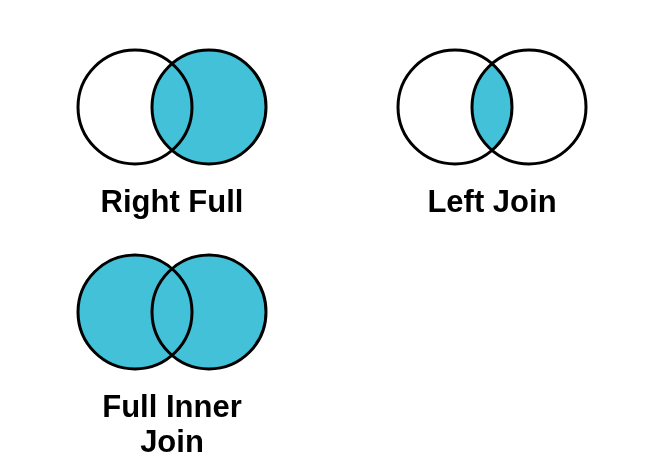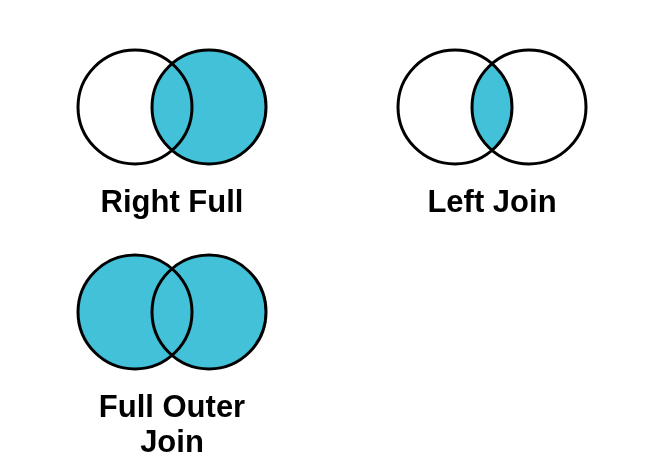--- a/index.html
+++ b/index.html
@@ -82,17 +82,17 @@
             <clipPath id="clip-full-outer-join">
               <circle cx="83" cy="63" r="57" fill="none"></circle>
             </clipPath>
           </defs>
           <circle cx="83" cy="63" r="57" fill="#43C1D8"></circle>
           <circle cx="157" cy="63" r="57" fill="#43C1D8"></circle>
           <circle cx="157" cy="63" r="57" fill="#43C1D8" clip-path="url(#clip-full-outer-join)"></circle>
           <circle cx="83" cy="63" r="57" fill="none" stroke="#000000" stroke-width="3"></circle>
           <circle cx="157" cy="63" r="57" fill="none" stroke="#000000" stroke-width="3"></circle>
         </svg>
-      <div class="caption">Full Outer Join</div>
+      <div class="caption">Full Inner Join</div>
     </div>
 
   </div>
 </div>
 
 </body></html>

